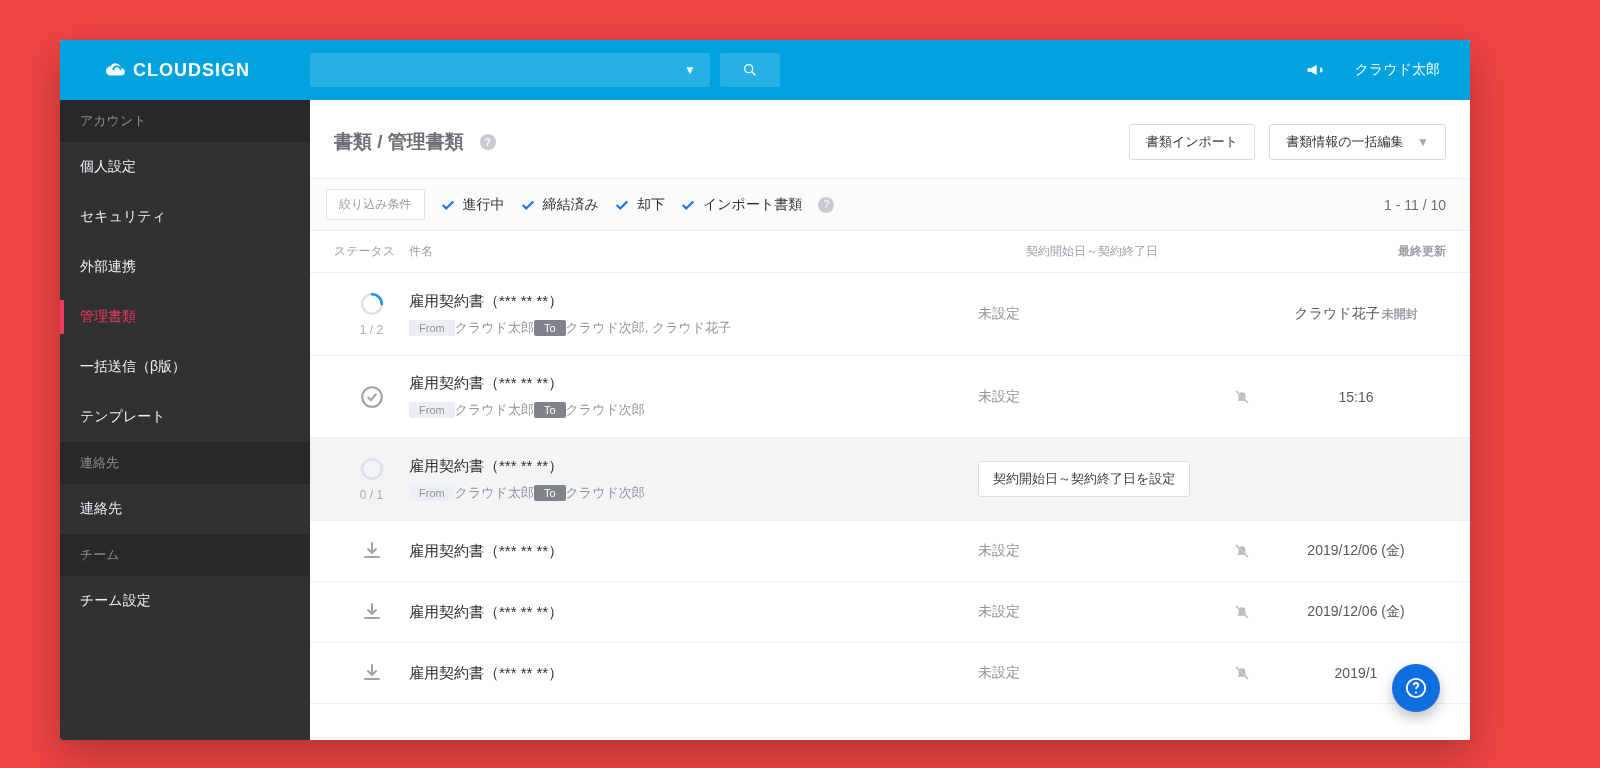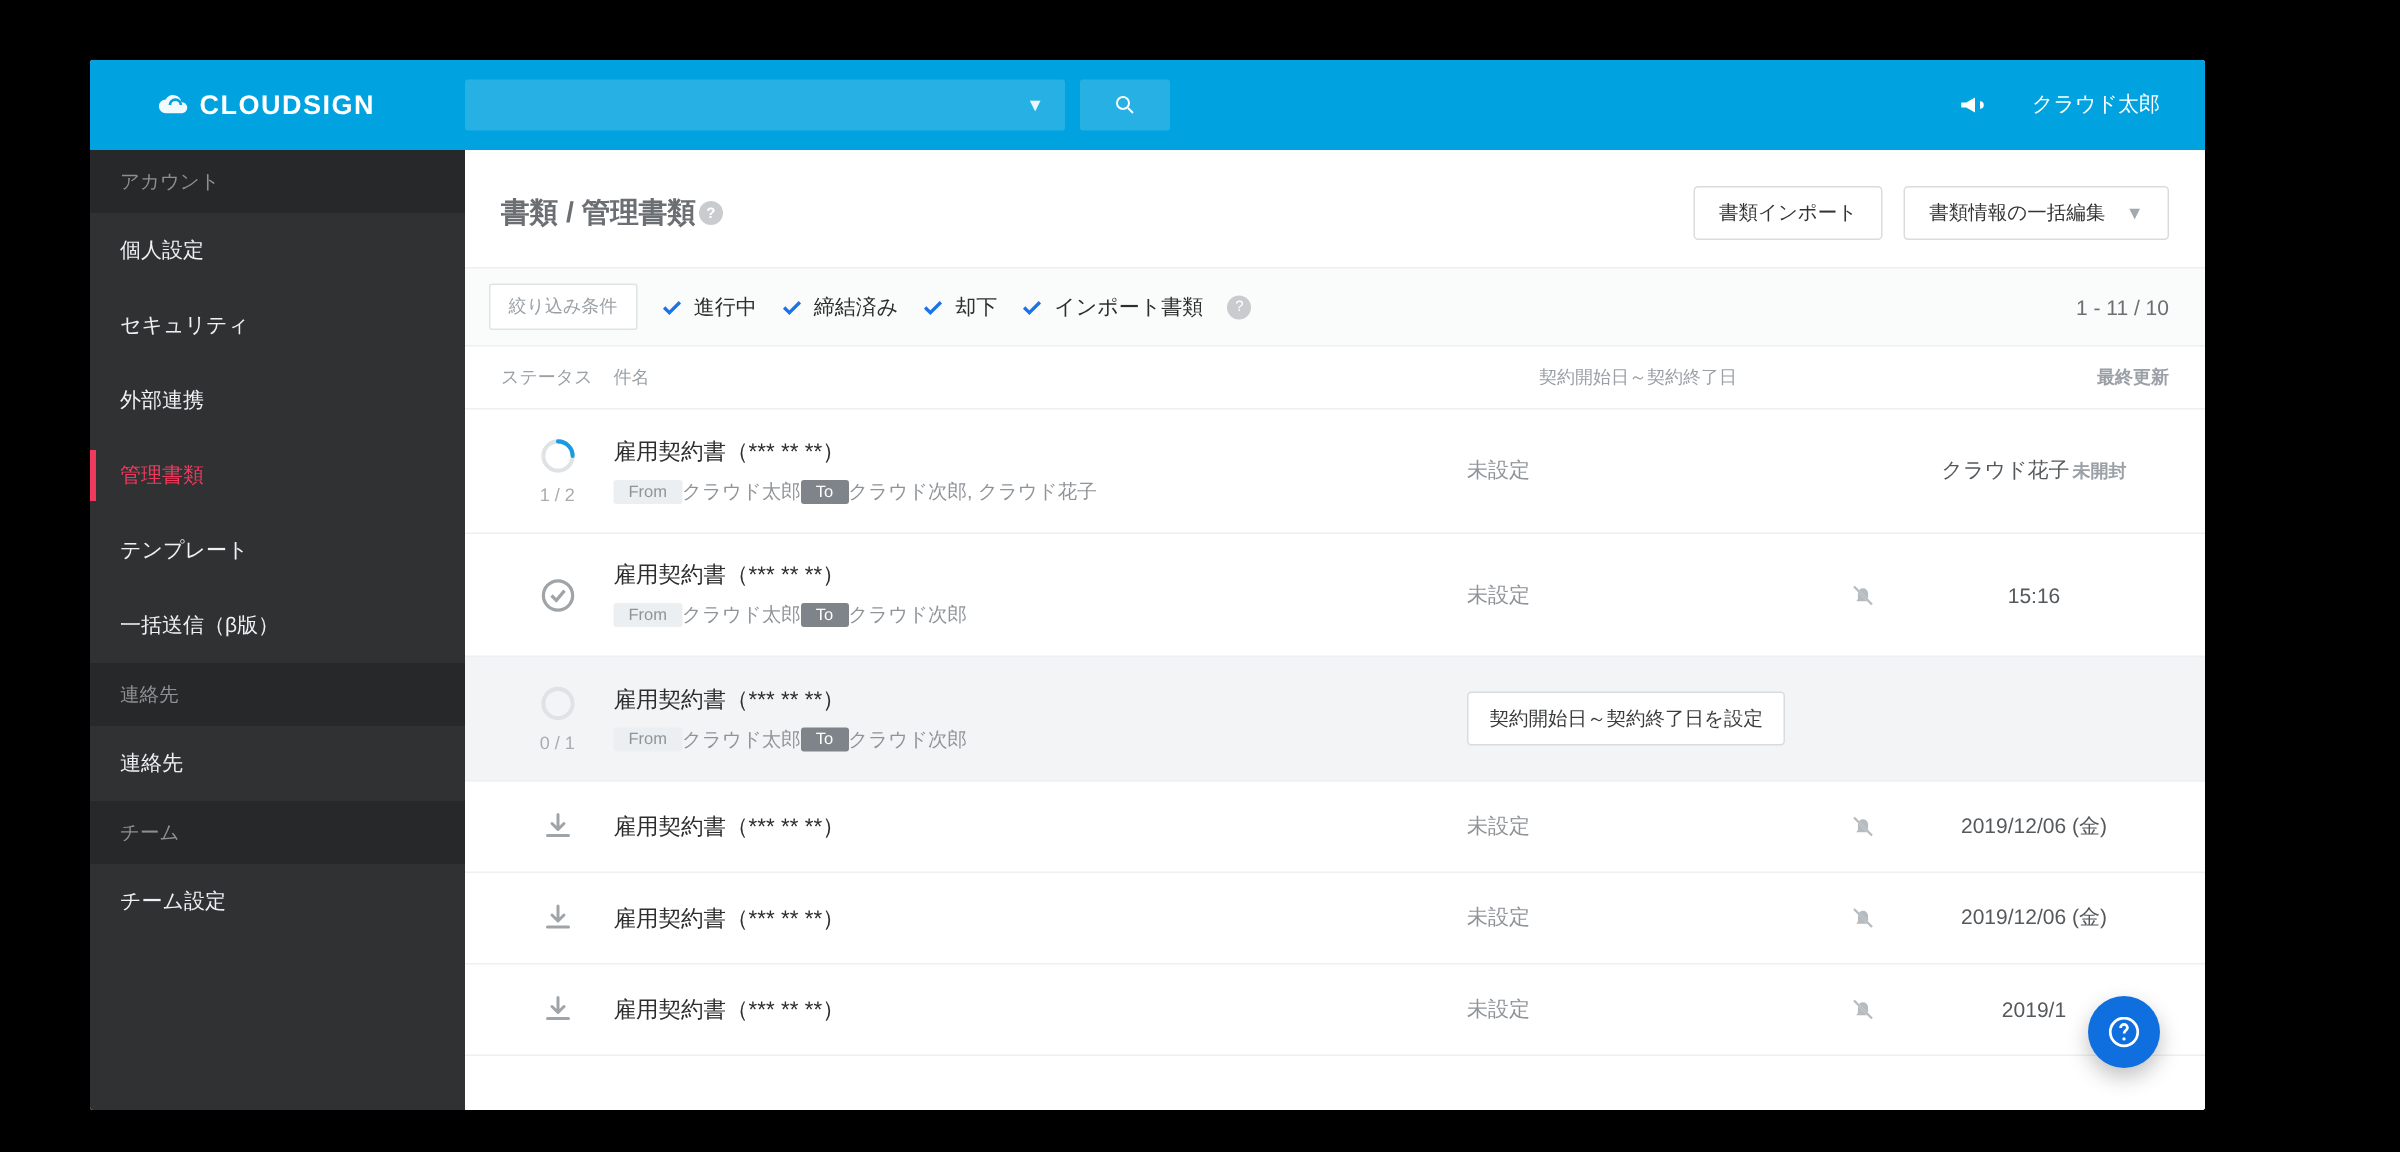--- a/index.html
+++ b/index.html
@@ -1,17 +1,17 @@
 <!DOCTYPE html>
 <html><head>
 <meta charset="utf-8">
 <style>
   * { box-sizing: border-box; margin: 0; padding: 0; }
   body { font-family: -apple-system, "Hiragino Sans", "Meiryo", sans-serif; background:#fff; color:#333; }
-  .frame { width:1600px; height:768px; margin:0 auto; position:relative; background:#000000; padding:0 40px 30px 60px;}
+  .frame { width:1600px; height:768px; margin:0 auto; position:relative; background:#ef4444; padding:0 40px 30px 60px;}
   .app  { width:1410px; height:700px; position:relative; top:40px; background:#fff; border-radius:2px; overflow:hidden;
           box-shadow:0 15px 40px rgba(0,0,0,0.25), 0 0 0 1px rgba(0,0,0,0.02);}
   .topbar { height:60px; background:#00a3e0; display:flex; align-items:center; color:#fff; }
   .logo { width:250px; padding-left:45px; font-weight:700; letter-spacing:1px; font-size:18px; display:flex; align-items:center; gap:6px;}
   .logo-mark { width:22px; height:22px; }
   .search-wrap { display:flex; align-items:center; gap:10px;}
   .search-sel { width:400px; height:34px; background:rgba(255,255,255,0.15); border-radius:2px; display:flex; align-items:center; justify-content:flex-end; padding-right:14px;}
   .sel-caret{ color:#fff; opacity:0.9; font-size:12px;}
   .search-btn{ width:60px; height:34px; background:rgba(255,255,255,0.15); border-radius:2px; display:flex; align-items:center; justify-content:center;}
   .top-right{ margin-left:auto; display:flex; align-items:center; gap:30px; padding-right:30px; font-size:14px;}
@@ -19,21 +19,21 @@
 
   .body { display:flex; height:calc(100% - 60px);}
   .sidebar{ width:250px; background:#2f3133; color:#bfc3c7; font-size:14px; overflow:auto;}
   .side-head{ padding:12px 20px; background:#26282a; color:#8d8f91; font-size:13px;}
   .side-item{ padding:16px 20px; color:#eef0f2; cursor:pointer;}
   .side-item.active{ color:#ef3a5d; position:relative;}
   .side-item.active::before{content:""; position:absolute; left:0; top:8px; bottom:8px; width:4px; background:#ef3a5d;}
 
   .main{ flex:1; overflow:auto; background:#fff;}
   .crumbs{ padding:24px 24px 18px 24px; display:flex; align-items:center;}
-  .crumbs-title{ font-size:19px; font-weight:700; color:#6b6f73; display:flex; align-items:center; gap:2px;}
+  .crumbs-title{ font-size:19px; font-weight:700; color:#6b6f73; display:flex; align-items:center; gap:16px;}
   .q-badge{ width:16px; height:16px; border-radius:50%; background:#c9cccf; color:#fff; font-size:10px; display:inline-flex; align-items:center; justify-content:center;}
   .crumbs-actions{ margin-left:auto; display:flex; gap:14px;}
   .btn{ border:1px solid #d9dcdf; background:#fff; color:#333; padding:8px 16px; border-radius:3px; font-size:13px; cursor:pointer;}
   .btn .sel-caret{ color:#9aa0a6; margin-left:10px;}
 
   .filterbar{ padding:10px 24px 10px 16px; display:flex; align-items:center; gap:16px; border-top:1px solid #edf0f2; border-bottom:1px solid #edf0f2; background:#fafbfb;}
   .filter-label{ border:1px solid #e0e3e5; color:#9aa0a6; background:#fff; padding:6px 12px; font-size:12px; border-radius:2px;}
   .chk{ display:flex; align-items:center; gap:8px; font-size:14px; color:#2e2e2e;}
   .chk svg{ width:14px; height:14px;}
   .count{ margin-left:auto; color:#6b6f73; font-size:14px;}
@@ -96,22 +96,22 @@
 
     <div class="body">
 
       <div class="sidebar">
         <div class="side-head">アカウント</div>
         <div class="side-item">個人設定</div>
         <div class="side-item">セキュリティ</div>
         <div class="side-item">外部連携</div>
 
         <div class="side-item active">管理書類</div>
+        <div class="side-item">一括送信（β版）</div>
         <div class="side-item">テンプレート</div>
-        <div class="side-item">一括送信（β版）</div>
 
         <div class="side-head">連絡先</div>
         <div class="side-item">連絡先</div>
 
         <div class="side-head">チーム</div>
         <div class="side-item">チーム設定</div>
       </div>
 
       <div class="main">
         <div class="crumbs">

